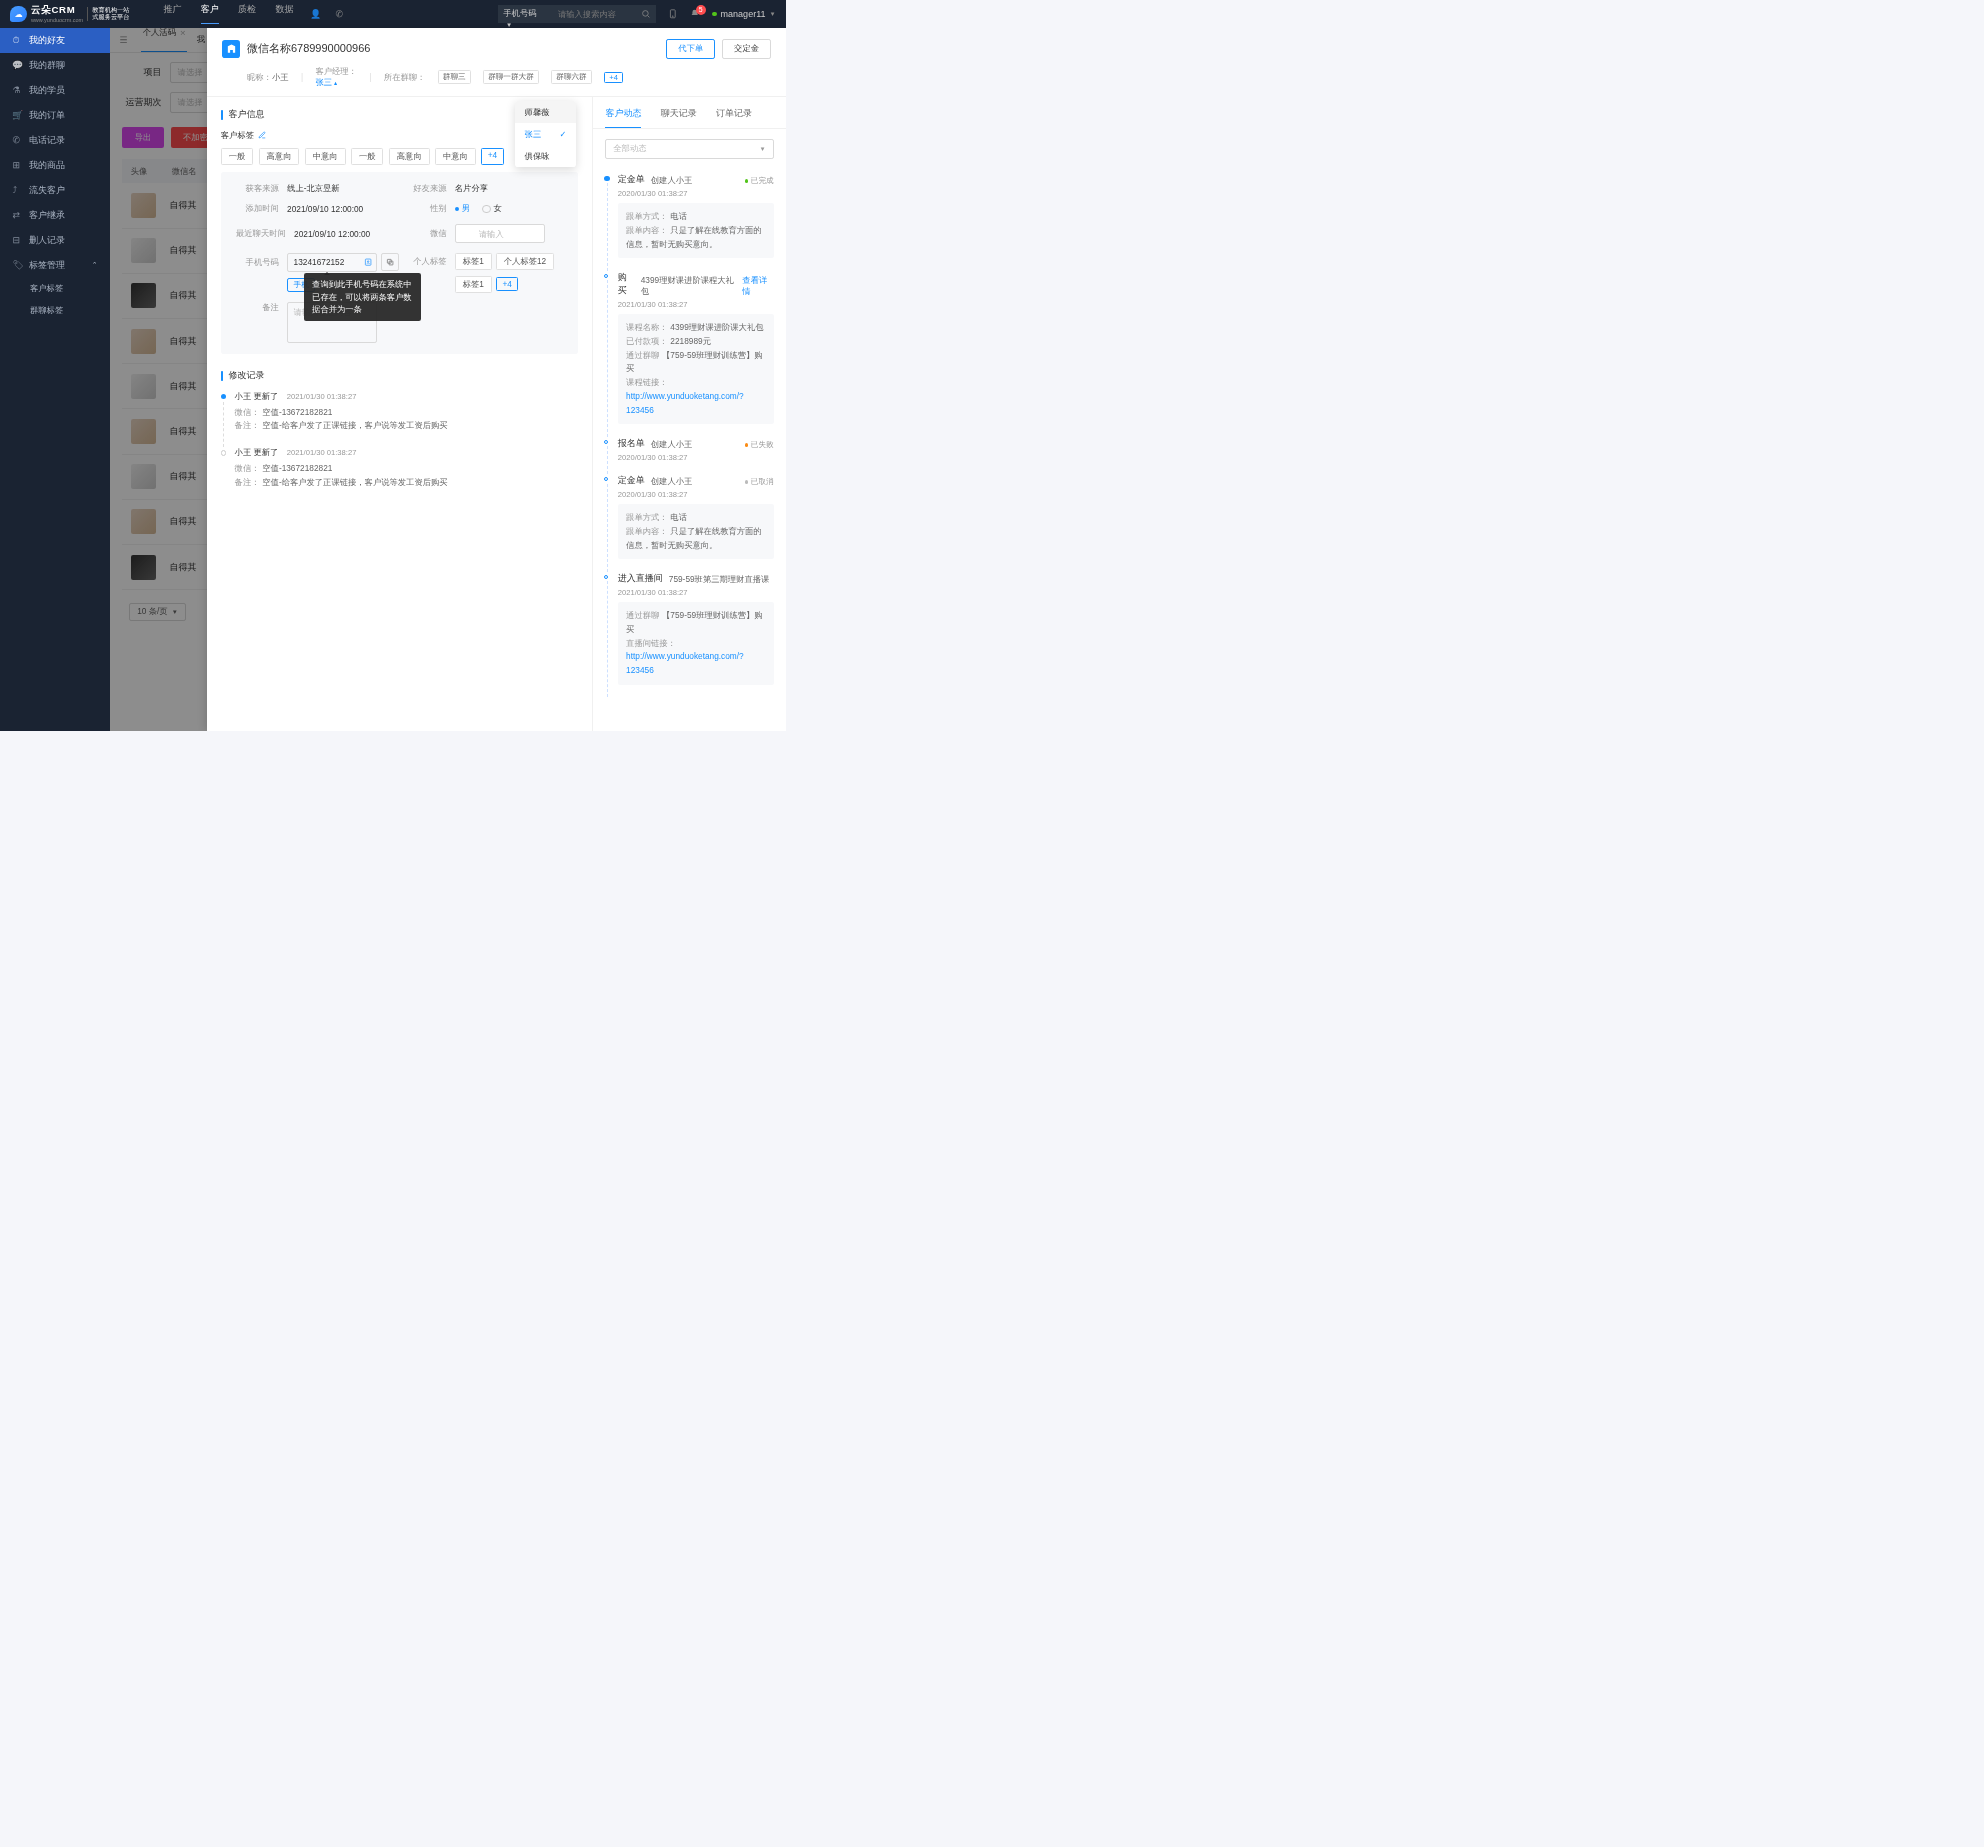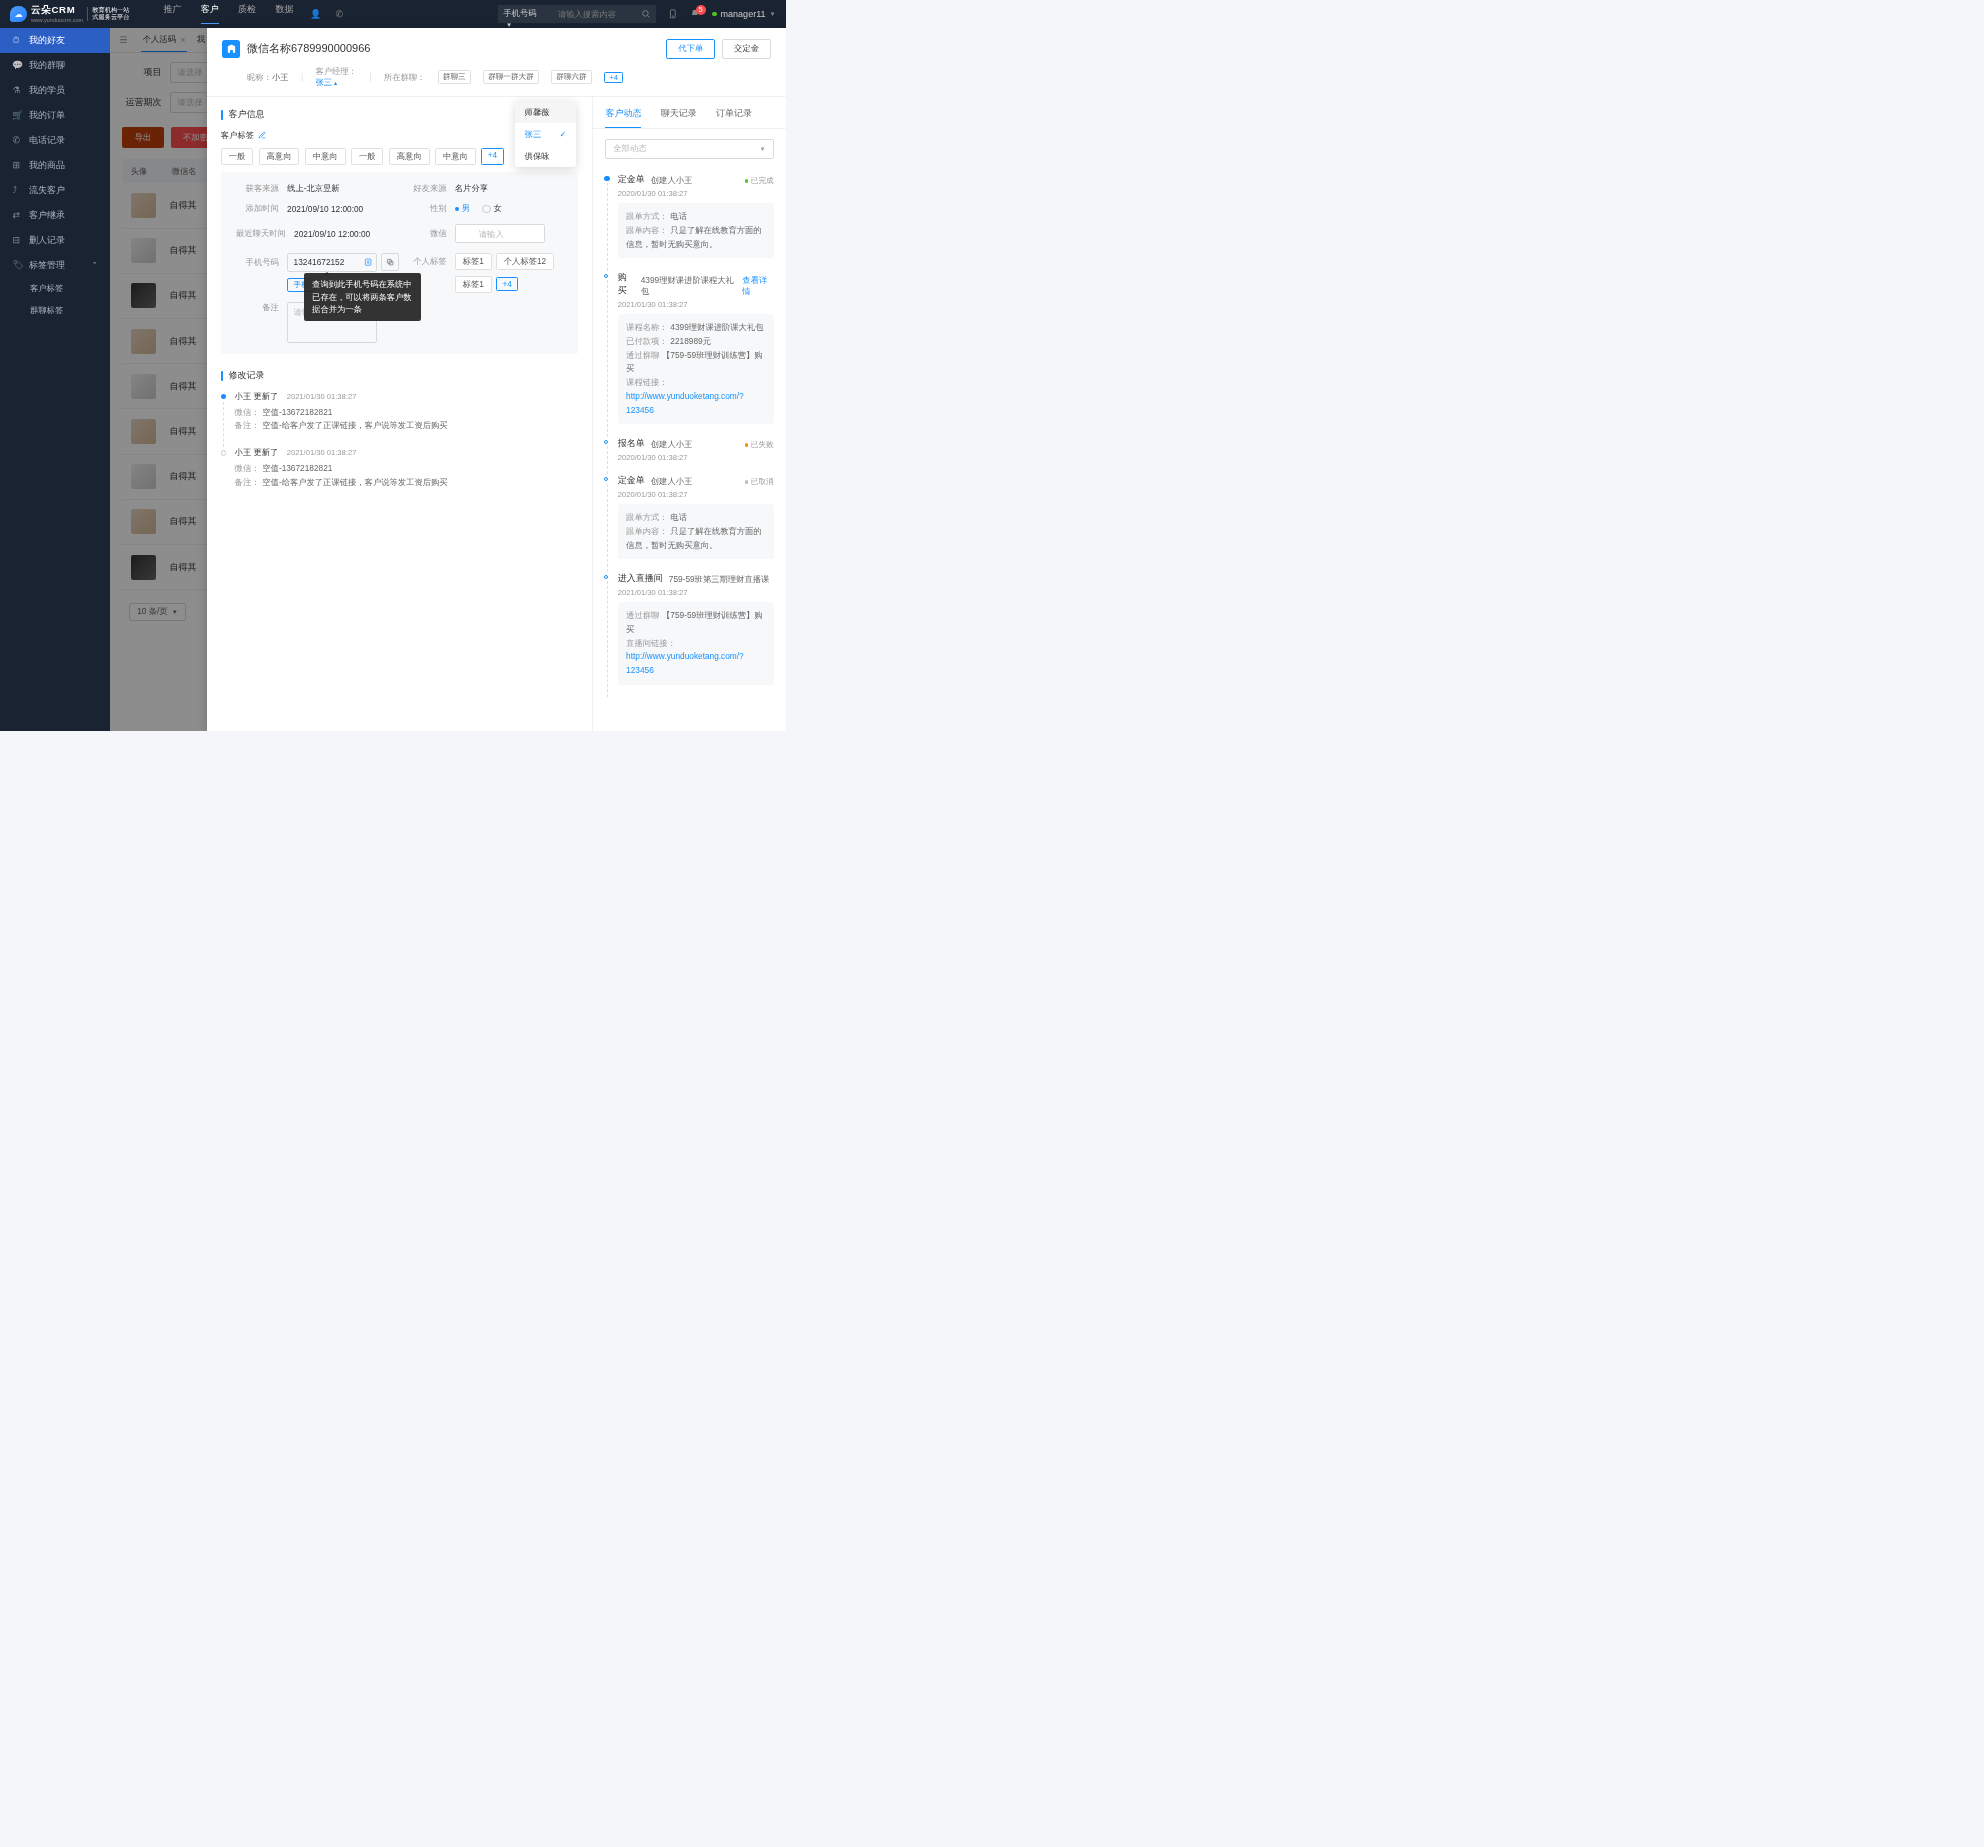--- a/index.html
+++ b/index.html
@@ -26,29 +26,29 @@
 .sidebar{position:absolute;top:27.6px;left:0;width:110px;background:#1a2332;height:calc(100% - 27.6px);color:#a8b2c1;font-size:9px}
 .side-item{height:25px;display:flex;align-items:center;padding:0 12.4px;cursor:pointer;gap:6.9px}
 .side-item.active{background:#2b5fc3;color:#fff}
 .side-item .ic{width:9.6px;height:9.6px;opacity:.7}
 .side-sub{padding-left:30px;height:22px;display:flex;align-items:center;cursor:pointer;font-size:8.3px}
 .side-arrow{margin-left:auto}
 
 .main-bg{position:absolute;left:110px;top:27.6px;right:0;bottom:0;background:#fff;filter:brightness(.85)}
 .tabs-row{height:25px;border-bottom:0.7px solid #e8e8e8;display:flex;align-items:center;padding:0 9.6px;gap:9.6px}
 .collapse-ic{color:#888;margin-right:4.1px}
-.tab{display:flex;align-items:center;gap:4.1px;font-size:8.3px;color:#333;border-bottom:1.4px solid #1890ff;height:25px;padding:0 1.4px}
+.tab{display:flex;gap:4.1px;font-size:8.3px;color:#333;border-bottom:1.4px solid #1890ff;height:25px;padding:0 1.4px}
 .tab .x{color:#aaa;font-size:9.6px}
 .filters{padding:9.6px 12.4px}
 .filter-row{display:flex;align-items:center;gap:8.3px;margin-bottom:9.6px}
 .filter-lbl{width:39px;text-align:right;font-size:9px;color:#333}
 .sel{border:0.7px solid #d9d9d9;border-radius:2.1px;height:20.7px;padding:0 6.9px;color:#bbb;font-size:8.3px;width:90px;background:#fff;display:flex;align-items:center;justify-content:space-between}
 .btn-row{display:flex;gap:6.9px;margin-top:13.8px}
 .btn{border:none;border-radius:2.1px;height:20.7px;padding:0 12.4px;font-size:8.3px;cursor:pointer}
-.btn-blue{background:#c2410c;color:#fff}
+.btn-blue{background:#d946ef;color:#fff}
 .btn-red{background:#ff4d4f;color:#fff}
 .table-head{display:flex;padding:6.9px 8.3px;background:#f5f6fa;font-size:8.3px;color:#666;margin-top:11px}
 .th-avatar{width:41px}
 .th-name{flex:1}
 .list-row{display:flex;align-items:center;padding:9.6px 8.3px;border-bottom:0.7px solid #f0f0f0}
 .avatar{width:25px;height:25px;border-radius:2.1px;background:linear-gradient(135deg,#e8d5c4,#d4b896);margin-right:13.8px}
 .avatar.a2{background:linear-gradient(135deg,#f0f0f0,#ccc)}
 .avatar.a3{background:linear-gradient(135deg,#333,#666)}
 .pager{display:flex;align-items:center;padding:12.4px 6.9px}
 .page-sel{border:0.7px solid #d9d9d9;border-radius:2.1px;padding:2.8px 6.9px;font-size:8.3px;color:#666;display:flex;align-items:center;gap:4.1px}

